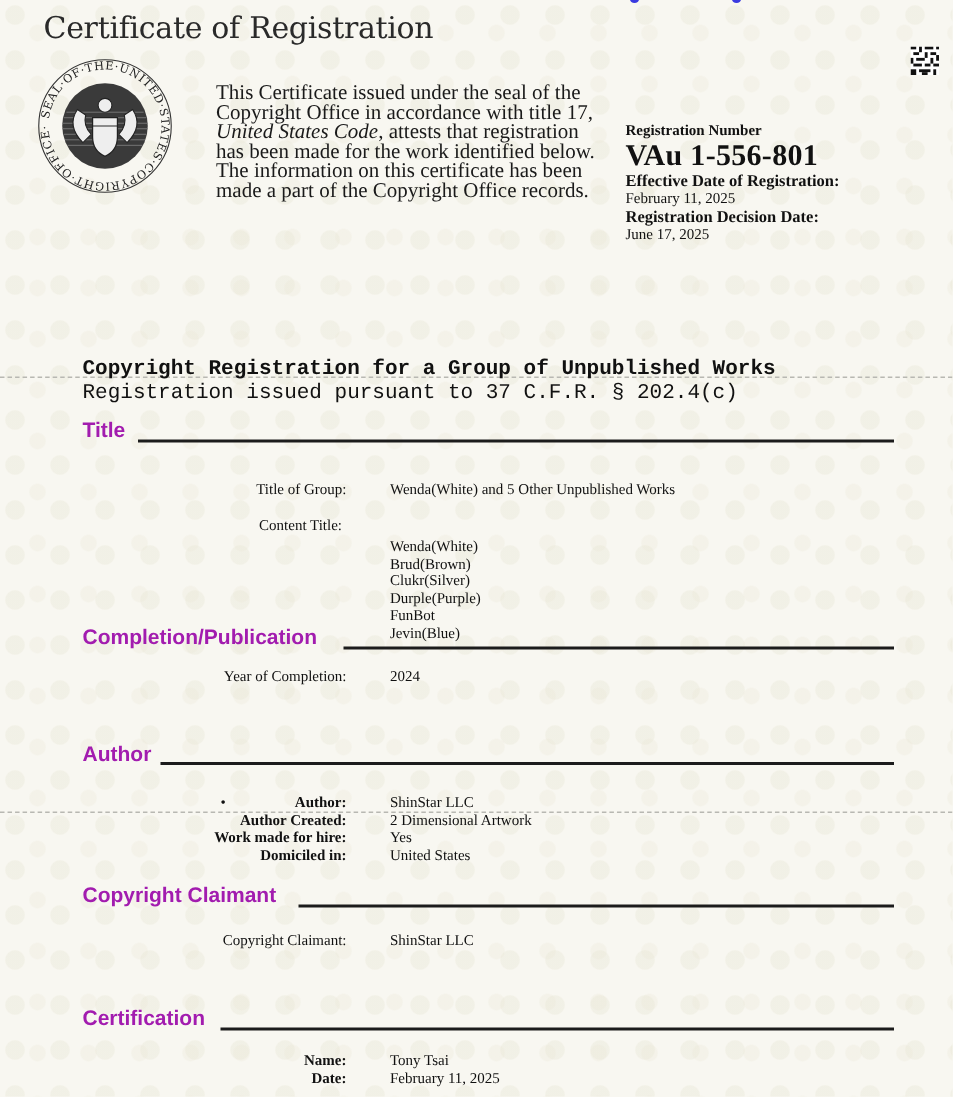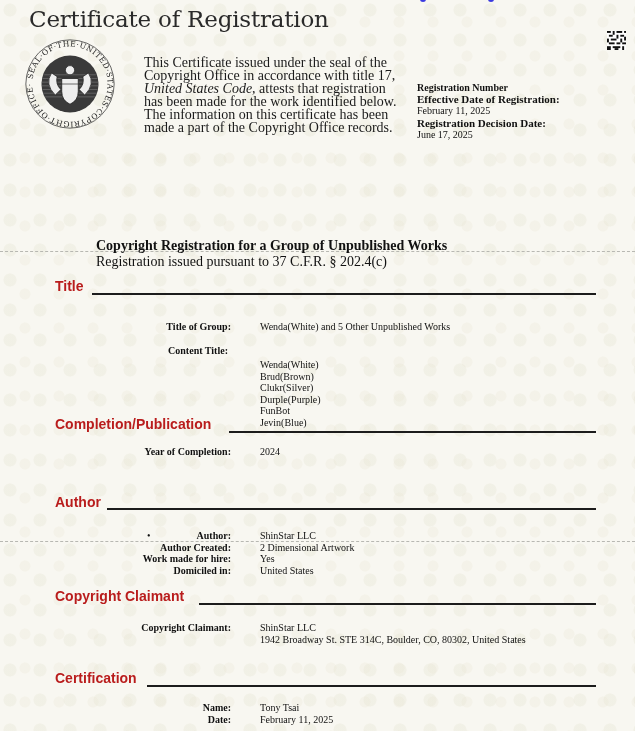--- a/index.html
+++ b/index.html
@@ -8,38 +8,38 @@
     background-color: #f8f7f1;
     background-image:
       radial-gradient(circle at 10px 10px, rgba(230,228,210,0.35) 0 6px, transparent 7px),
       radial-gradient(circle at 25px 22px, rgba(235,232,215,0.3) 0 5px, transparent 6px);
     background-size: 30px 30px, 34px 34px;
     color: #111;
     font-family: "Liberation Serif", serif;
   }
   .abs { position: absolute; }
   .blue-mark { position: absolute; top: -3px; width: 6px; height: 5px; background: #3a3ae0; border-radius: 50%; }
-  .cert-title { left: 29px; top: 6px; font-size: 23px; color: #2a2a2a; font-family: "DejaVu Serif", serif; letter-spacing: -0.2px; }
+  .cert-title { left: 29px; top: 6px; font-size: 20px; color: #2a2a2a; font-family: "DejaVu Serif", serif; letter-spacing: -0.2px; }
   .seal { left: 24px; top: 38px; width: 92px; height: 92px; }
   .intro { left: 144px; top: 56px; width: 260px; font-size: 14px; line-height: 13px; color: #1a1a1a; }
   .intro i { font-style: italic; }
   .qr { left: 607px; top: 31px; width: 19px; height: 19px; }
   .reg-block { left: 417px; top: 82px; }
   .reg-label { font-weight: bold; font-size: 10px; }
   .reg-number { font-weight: bold; font-size: 20px; line-height: 22px; letter-spacing: 0.2px; }
   .reg-head { font-weight: bold; font-size: 11px; line-height: 12px; }
   .reg-val { font-size: 10px; line-height: 12px; }
   .fold { left: 0; width: 635px; height: 0; border-top: 1px dashed #b8b8b2; }
-  .sans { font-family: Liberation Serif, serif; margin-left: 41px; }
+  .sans { font-family: Liberation Mono, monospace; }
   .group-title { left: 55px; top: 238px; font-size: 14px; font-weight: bold; }
   .group-sub { left: 55px; top: 254px; font-size: 14px; }
-  .section { position: absolute; left: 55px; font-family: "Liberation Sans", sans-serif; font-weight: bold; font-size: 14px; color: #b91c1c; }
+  .section { position: absolute; left: 55px; font-family: "Liberation Sans", sans-serif; font-weight: bold; font-size: 14px; color: #a21caf; }
   .rule { position: absolute; height: 2px; background: #1c1c1c; right: 39px; }
   .row { position: absolute; font-size: 10px; line-height: 11.6px; }
-  .row .lbl { position: absolute; right: 0; font-weight: bold; white-space: nowrap; text-align: right; }
+  .row .lbl { position: absolute; right: 0; font-weight: normal; white-space: nowrap; text-align: right; }
   .val { position: absolute; font-size: 10px; line-height: 11.6px; white-space: nowrap; margin-left: 17px; }
   .bullet { position: absolute; left: 147px; top: 530px; font-size: 10px; }
 </style>
 </head>
 <body>
 
 <div class="blue-mark" style="left:420px"></div>
 <div class="blue-mark" style="left:488px"></div>
 
 <div class="abs cert-title">Certificate of Registration</div>
@@ -90,20 +90,21 @@
       <rect x="8" y="6" width="2" height="1"></rect>
     <rect x="0" y="8" width="2" height="2"></rect>
       <rect x="3" y="8" width="4" height="1"></rect>
       <rect x="8" y="8" width="1" height="2"></rect>
       <rect x="4" y="9" width="2" height="1"></rect>
   </g>
 </svg>
 
 <div class="abs reg-block">
   <div class="reg-label">Registration Number</div>
+  <div class="reg-number">VAu 1-556-801</div>
   <div class="reg-head">Effective Date of Registration:</div>
   <div class="reg-val">February 11, 2025</div>
   <div class="reg-head">Registration Decision Date:</div>
   <div class="reg-val">June 17, 2025</div>
 </div>
 
 <div class="abs fold" style="top:251px"></div>
 <div class="abs fold" style="top:541px"></div>
 
 <div class="abs sans group-title">Copyright Registration for a Group of Unpublished Works</div>
@@ -154,21 +155,20 @@
   <div>United States</div>
 </div>
 
 <div class="section" style="top:588px">Copyright Claimant</div>
 <div class="rule" style="left:199px; top:603px"></div>
 <div class="row" style="left:0; width:231px; top:622px">
   <span class="lbl">Copyright Claimant:</span>
 </div>
 <div class="val" style="left:243px; top:622px">
   <div>ShinStar LLC</div>
-  <div>1942 Broadway St. STE 314C, Boulder, CO, 80302, United States</div>
 </div>
 
 <div class="section" style="top:670px">Certification</div>
 <div class="rule" style="left:147px; top:685px"></div>
 <div class="row" style="left:0; width:231px; top:702px">
   <div style="position:absolute; right:0; text-align:right; font-weight:bold; white-space:nowrap;">
     <div>Name:</div>
     <div>Date:</div>
   </div>
 </div>

